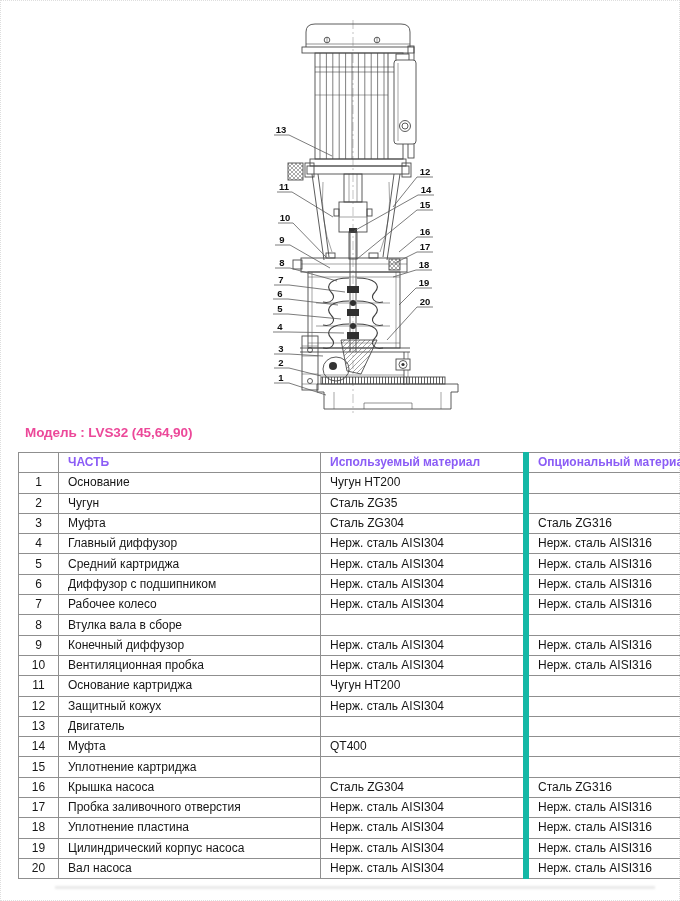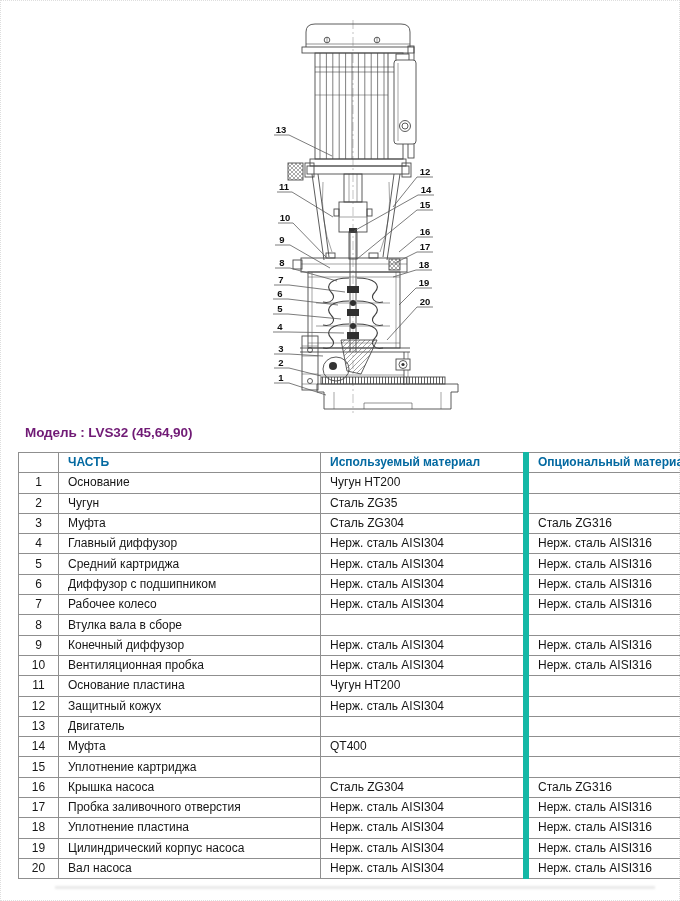--- a/index.html
+++ b/index.html
@@ -4,34 +4,34 @@
 <style>
   html,body{margin:0;padding:0;}
   body{
     width:680px;height:901px;background:#ffffff;position:relative;overflow:hidden;
     font-family:"Liberation Sans",sans-serif;color:#1a1a1a;
   }
   .page-edge{position:absolute;inset:0;border:1px dotted #dedede;pointer-events:none;}
   #diagram{position:absolute;left:0;top:0;}
   .model-title{
     position:absolute;left:25px;top:425px;font-size:13.5px;font-weight:bold;
-    letter-spacing:-0.1px;color:#701a75;
+    letter-spacing:-0.1px;color:#ec4899;
   }
   table.parts{
     position:absolute;left:18px;top:452px;width:644px;
     border-collapse:collapse;table-layout:fixed;
     border-left:1px solid #8f8f8f;border-bottom:1px solid #8f8f8f;
   }
   table.parts th,table.parts td{
     border-top:1px solid #8f8f8f;
     font-size:12px;line-height:13px;height:19.3px;
     padding:0 2px 0 9px;text-align:left;vertical-align:middle;
     white-space:nowrap;overflow:hidden;color:#161616;
   }
-  table.parts th{font-weight:bold;color:#0369a1;}
+  table.parts th{font-weight:bold;color:#8b5cf6;}
   .c-num{width:39px;text-align:center !important;padding:0 !important;border-right:1px solid #8f8f8f;}
   .c-part{width:250px;border-right:1px solid #8f8f8f;}
   .c-material{width:191px;border-right:6px solid #14b8a6;}
   .c-optional{width:164px;}
   .scan-smudge{
     position:absolute;left:55px;top:886px;width:600px;height:3px;
     background:#e9e9e9;filter:blur(1.2px);pointer-events:none;
   }
   .callout-num{font-size:9.5px;font-weight:bold;fill:#101010;}
 </style>
@@ -356,21 +356,21 @@
         <td class="c-optional">Нерж. сталь AISI316</td>
       </tr>
       <tr>
         <td class="c-num">10</td>
         <td class="c-part">Вентиляционная пробка</td>
         <td class="c-material">Нерж. сталь AISI304</td>
         <td class="c-optional">Нерж. сталь AISI316</td>
       </tr>
       <tr>
         <td class="c-num">11</td>
-        <td class="c-part">Основание пластина</td>
+        <td class="c-part">Основание картриджа</td>
         <td class="c-material">Чугун HT200</td>
         <td class="c-optional"></td>
       </tr>
       <tr>
         <td class="c-num">12</td>
         <td class="c-part">Защитный кожух</td>
         <td class="c-material">Нерж. сталь AISI304</td>
         <td class="c-optional"></td>
       </tr>
       <tr>

